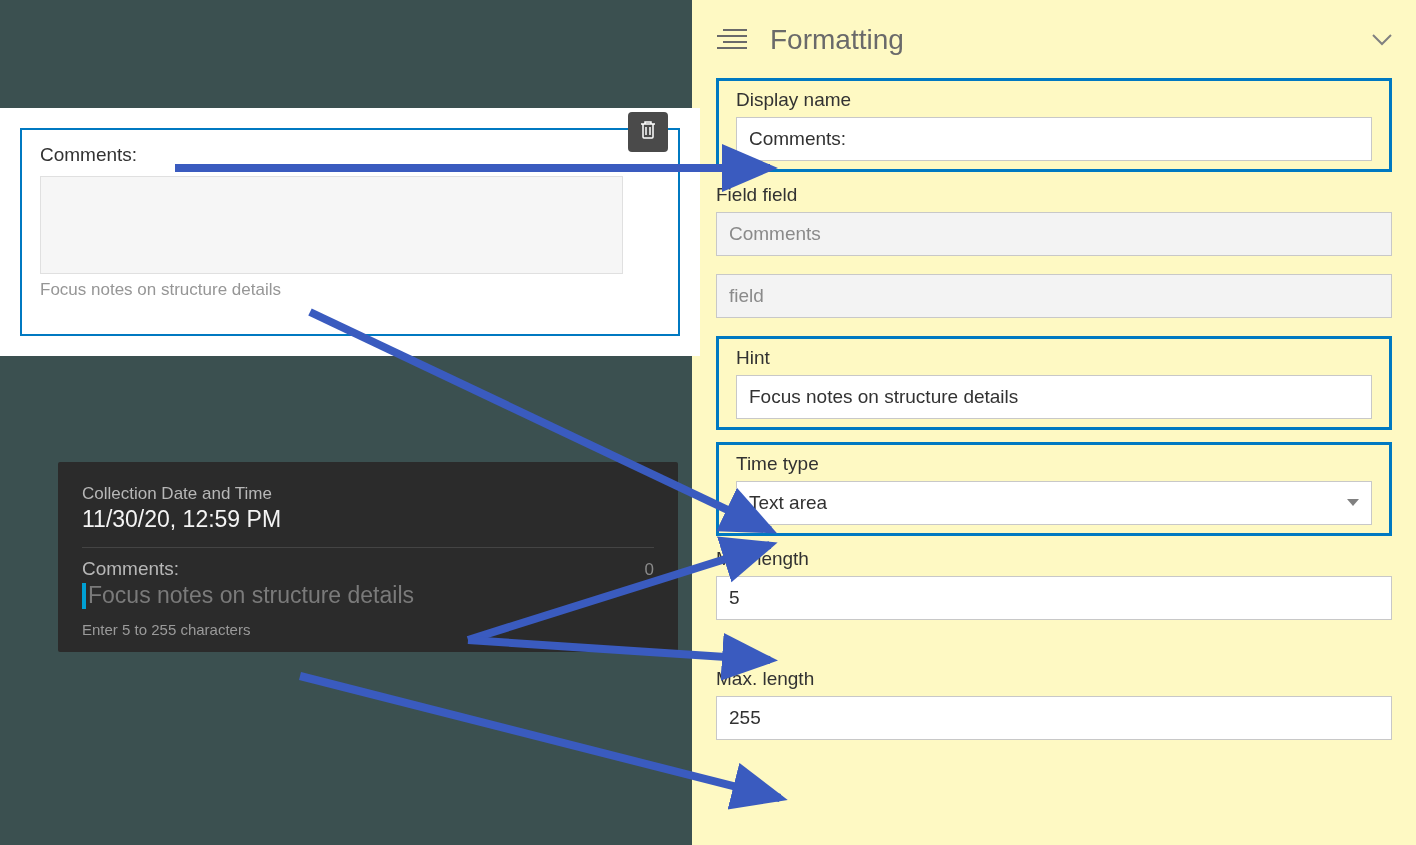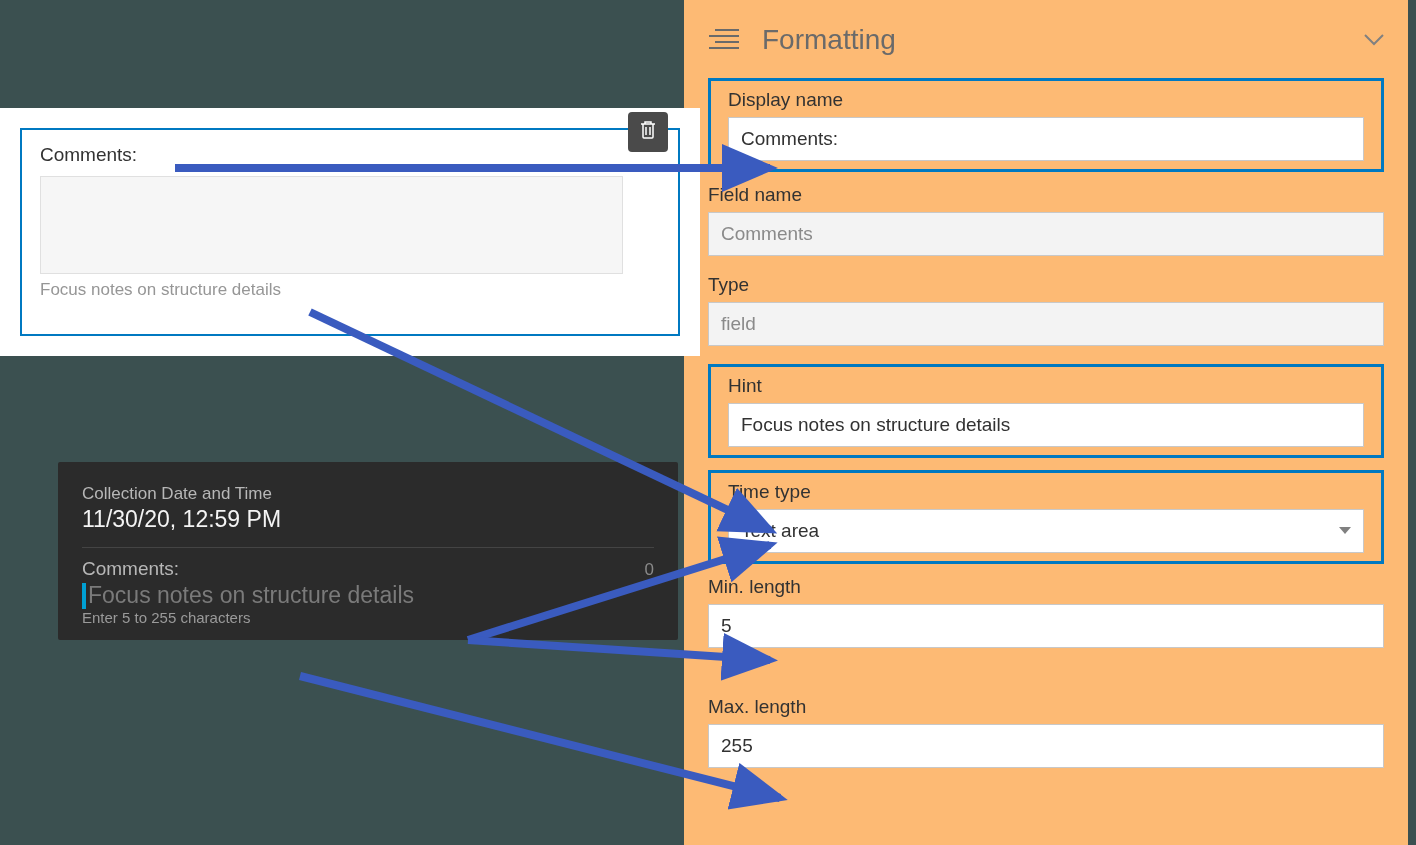--- a/index.html
+++ b/index.html
@@ -15,23 +15,23 @@
     position: absolute;
     left: 0; top: 0;
     width: 1416px; height: 845px;
     pointer-events: none;
     z-index: 5;
   }
 
   
   .panel {
     position: absolute;
-    right: 8px; top: 0;
+    right: 0; top: 0;
     width: 724px; height: 845px;
-    background: #fdba74;
+    background: #fef9c3;
     padding: 24px 24px 12px 24px;
     z-index: 2;
     overflow: hidden;
   }
   .panel-header {
     display: flex; align-items: center;
     gap: 22px;
     margin-bottom: 22px;
   }
   .panel-header .icon {
@@ -173,21 +173,21 @@
   }
   .dark-preview .cursor {
     width: 4px; height: 26px; background: #00a0d4;
     display: inline-block;
   }
   .dark-preview .hint-text {
     font-size: 23px; color: #7a7a7a;
   }
   .dark-preview .range-hint {
     font-size: 15px; color: #9a9a9a;
-    margin-top: 0;
+    margin-top: 12px;
   }
 </style>
 </head>
 <body>
 
 <svg class="stage" viewBox="0 0 1416 845">
   <defs>
     <marker id="arrowhead" markerWidth="8" markerHeight="8" refX="6" refY="3" orient="auto">
       <path d="M0,0 L7,3 L0,6 Z" fill="#3a5bbf"></path>
     </marker>
@@ -223,26 +223,25 @@
         </svg>
     </span>
   </div>
 
   <div class="group highlight">
     <div class="group-label">Display name</div>
     <input class="text-input" value="Comments:" style="">
   </div>
 
   <div class="group">
-    <div class="group-label">Field name</div>
+    <div class="group-label">Field field</div>
     <input class="text-input readonly" readonly="" value="Comments" style="">
   </div>
 
   <div class="group">
-    <div class="group-label">Type</div>
     <input class="text-input readonly" readonly="" value="field" style="">
   </div>
 
   <div class="group highlight">
     <div class="group-label">Hint</div>
     <input class="text-input" value="Focus notes on structure details" style="">
   </div>
 
   <div class="group highlight">
     <div class="group-label">Time type</div>

